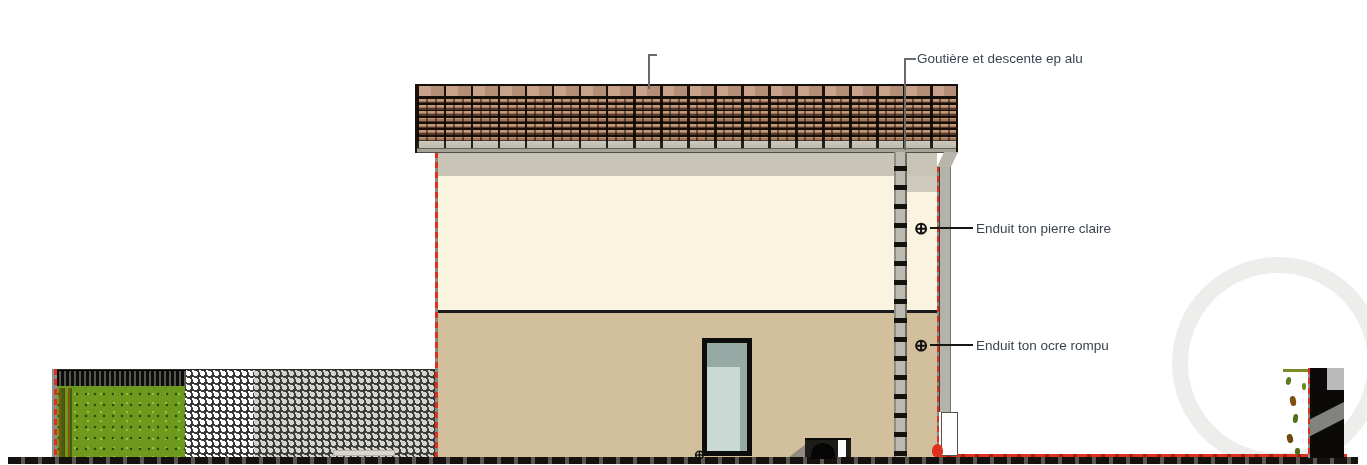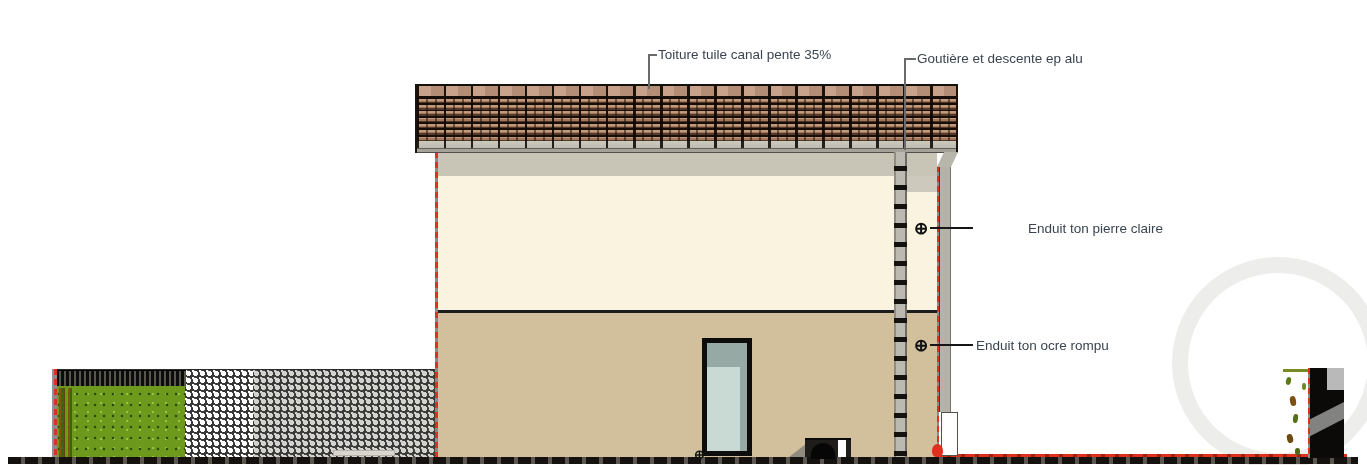--- a/index.html
+++ b/index.html
@@ -154,21 +154,21 @@
   
   .ann-label{font-size:13.5px;line-height:15px;color:var(--ink);white-space:nowrap;}
   .leader-v{width:2px;background:var(--leader);}
   .leader-h{height:2px;background:var(--leader);}
   .leader-roof-v{left:648px;top:54px;height:35px;}
   .leader-roof-h{left:648px;top:54px;width:9px;}
   .leader-gutter-v{left:904px;top:58px;height:92px;}
   .leader-gutter-h{left:904px;top:58px;width:12px;}
   .ann-roof-label{left:658px;top:47px;}
   .ann-gutter-label{left:917px;top:51px;}
-  .ann-upper-label{left:1028px;top:221px;}
+  .ann-upper-label{left:976px;top:221px;}
   .ann-lower-label{left:976px;top:338px;}
   .paint-line{height:2px;background:#161616;width:43px;left:930px;}
   .paint-line-upper{top:227px;}
   .paint-line-lower{top:344px;}
   .target-marker{font-size:17px;line-height:15px;color:#111;font-weight:bold;}
   .marker-upper{left:914px;top:221px;}
   .marker-lower{left:914px;top:338px;}
   .marker-window{left:694px;top:447px;font-size:13px;}
 </style>
 </head>
@@ -234,21 +234,20 @@
   <div class="abs sprig sprig-5"></div>
   <div class="abs sprig sprig-6"></div>
   <div class="abs neighbor-wall">
     <div class="neighbor-cap"></div>
     <div class="neighbor-arc"></div>
   </div>
   <div class="abs cut-line neighbor-cut"></div>
 
   <div class="abs leader-v leader-roof-v"></div>
   <div class="abs leader-h leader-roof-h"></div>
-  <span class="abs ann-label ann-roof-label">Toiture tuile canal pente 35%</span>
 
   <div class="abs leader-v leader-gutter-v"></div>
   <div class="abs leader-h leader-gutter-h"></div>
   <span class="abs ann-label ann-gutter-label">Goutière et descente ep alu</span>
 
   <span class="abs target-marker marker-upper">⊕</span>
   <div class="abs paint-line paint-line-upper"></div>
   <span class="abs ann-label ann-upper-label">Enduit ton pierre claire</span>
 
   <span class="abs target-marker marker-lower">⊕</span>

